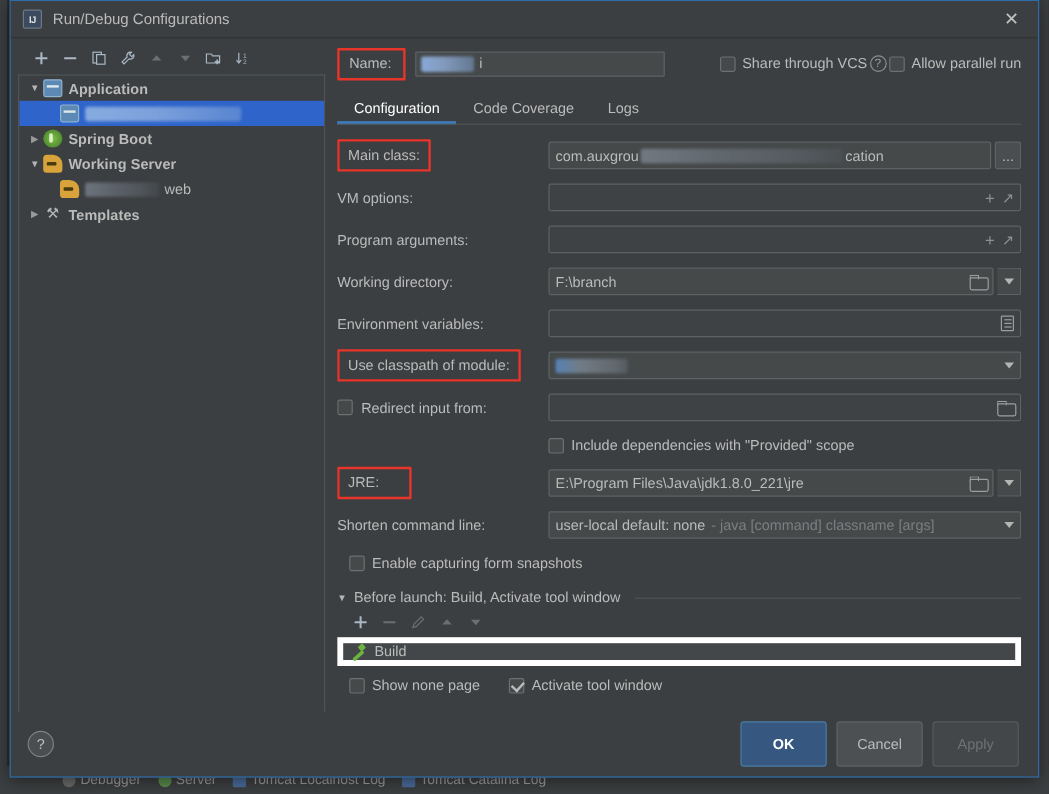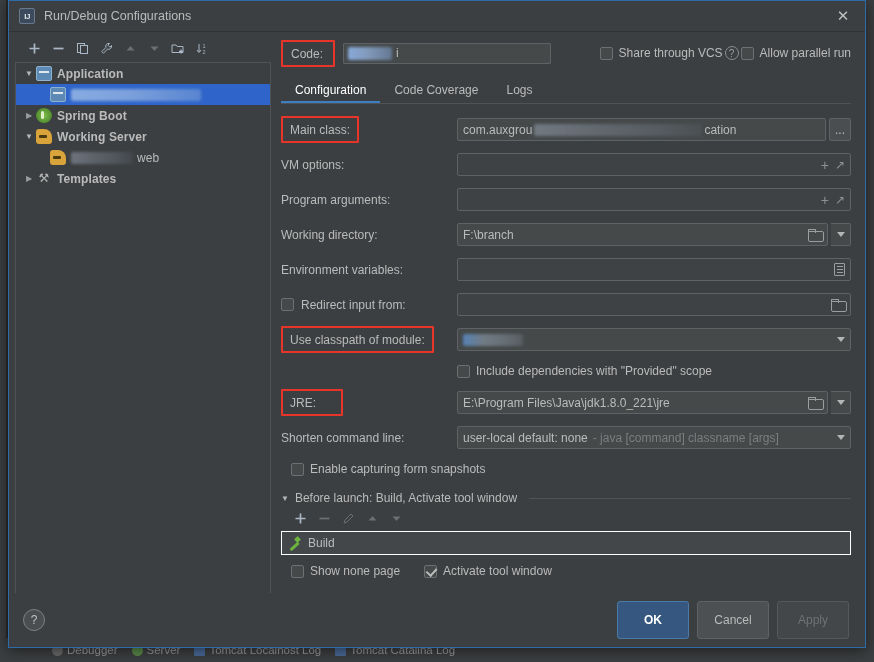--- a/index.html
+++ b/index.html
@@ -310,21 +310,21 @@
   .sub-row .spacer { width: 176px; flex: none; }
 
   
   #before-launch { margin-top: 8px; }
   #bl-header { display: flex; align-items: center; gap: 6px; }
   #bl-header .tw { font-size: 8px; color: #b5b5b5; }
   #bl-title { font-size: 12px; color: #bbbbbb; }
   #bl-line { flex: 1; height: 1px; background: #4f5355; margin-left: 6px; }
   #bl-toolbar { height: 26px; display: flex; align-items: center; gap: 2px; padding-left: 8px; }
   #bl-list {
-    height: 24px; background: #434749; border: 1px solid #ffffff;
+    height: 24px; background: #434749; border: 5px solid #ffffff;
     display: flex; align-items: center; padding-left: 6px; gap: 7px;
     font-size: 12px; color: #bbbbbb;
   }
   .hammer {
     width: 13px; height: 13px; position: relative; flex: none;
   }
   .hammer::before {
     content: ""; position: absolute; left: 1px; top: 8px; width: 11px; height: 2.5px;
     background: #6cb33f; transform: rotate(-42deg); border-radius: 1px;
   }
@@ -489,21 +489,21 @@
             <span class="t-ico ico-wrench">⚒</span>
             <span class="t-label">Templates</span>
           </div>
         </div>
     </div>
 
     <div id="right-panel">
 
       <div id="name-row">
         <div id="name-label-box">
-          <span class="f-label">Code:</span>
+          <span class="f-label">Name:</span>
         </div>
         <div id="name-input">
           <span class="redact sel" style="width:44px;height:13px;"></span>
           <span class="caretish">i</span>
         </div>
 
         <div id="top-right-opts">
           <label class="cbx-wrap">
             <span class="cbx"></span>
             <span class="f-label">Share through VCS</span>
@@ -597,44 +597,44 @@
               <span></span>
               <span class="field-icons">
                 <span class="list-ico"></span>
               </span>
             </div>
           </div>
         </div>
 
         <div class="row">
           <div class="lbl-cell">
+            <span class="red-box">
+              <span class="f-label">Use classpath of module:</span>
+            </span>
+          </div>
+          <div class="ctl-cell">
+            <div class="field">
+              <span class="redact blue" style="width:60px;height:12px;"></span>
+              <span class="field-icons in-field-caret">
+                <span class="caret-d"></span>
+              </span>
+            </div>
+          </div>
+        </div>
+
+        <div class="row">
+          <div class="lbl-cell">
             <span class="cbx"></span>
             <span class="f-label">Redirect input from:</span>
           </div>
           <div class="ctl-cell">
             <div class="field empty">
               <span></span>
               <span class="field-icons">
                 <span class="folder-ico"></span>
-              </span>
-            </div>
-          </div>
-        </div>
-
-        <div class="row">
-          <div class="lbl-cell">
-            <span class="red-box">
-              <span class="f-label">Use classpath of module:</span>
-            </span>
-          </div>
-          <div class="ctl-cell">
-            <div class="field">
-              <span class="redact blue" style="width:60px;height:12px;"></span>
-              <span class="field-icons in-field-caret">
-                <span class="caret-d"></span>
               </span>
             </div>
           </div>
         </div>
 
         <div class="sub-row">
           <div class="spacer"></div>
           <label class="cbx-wrap">
             <span class="cbx"></span>
             <span class="f-label">Include dependencies with "Provided" scope</span>

